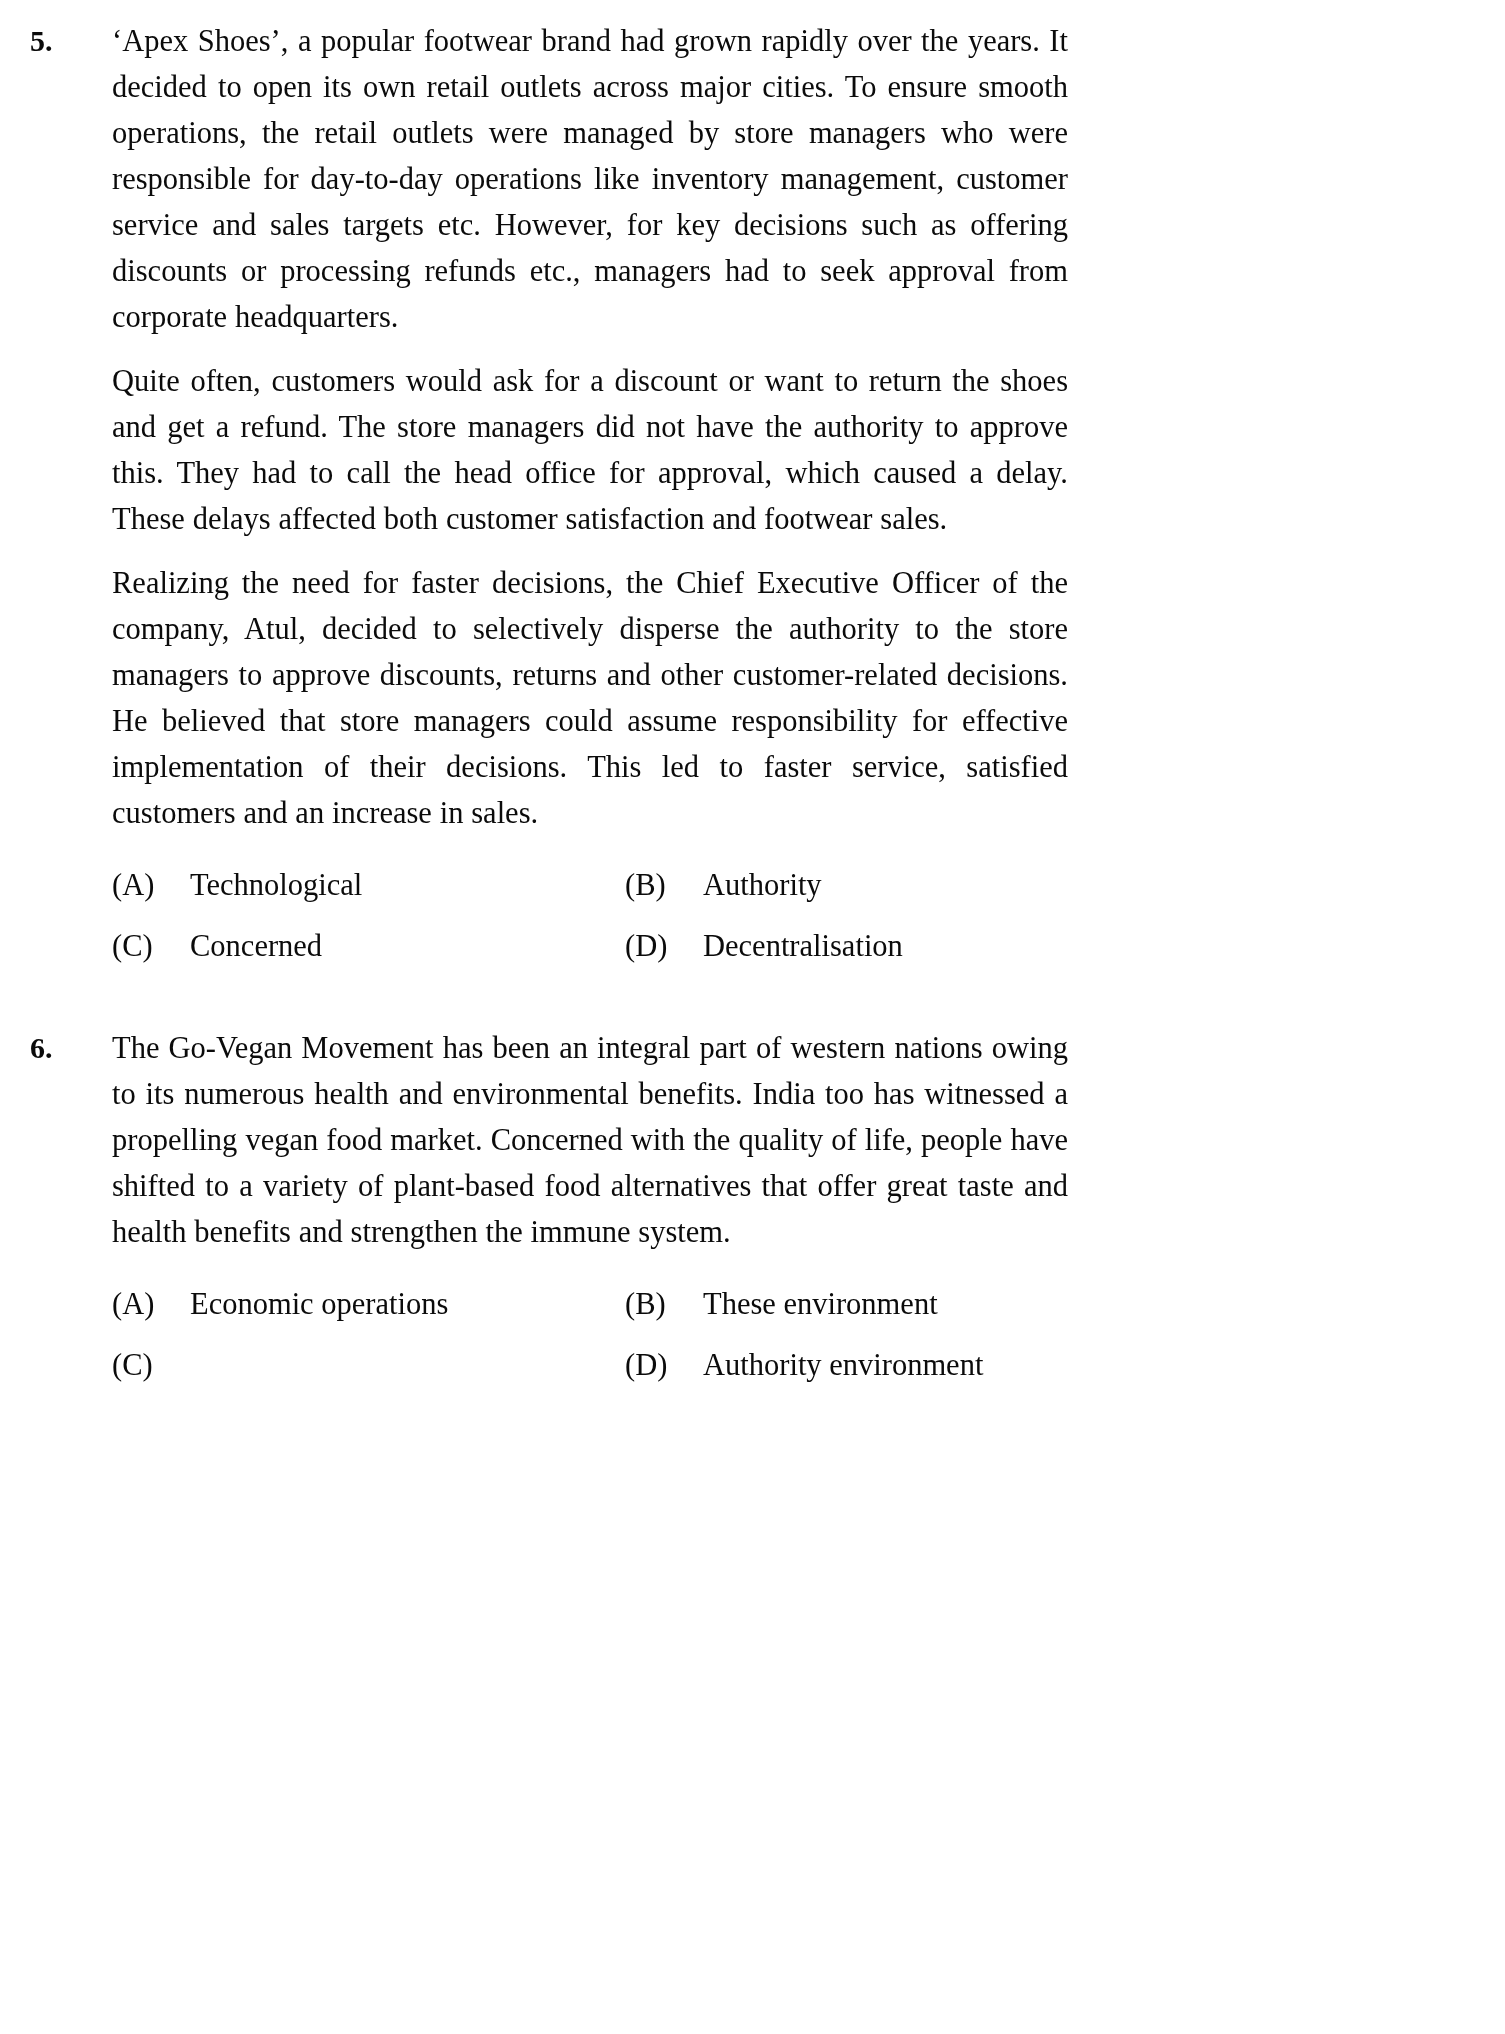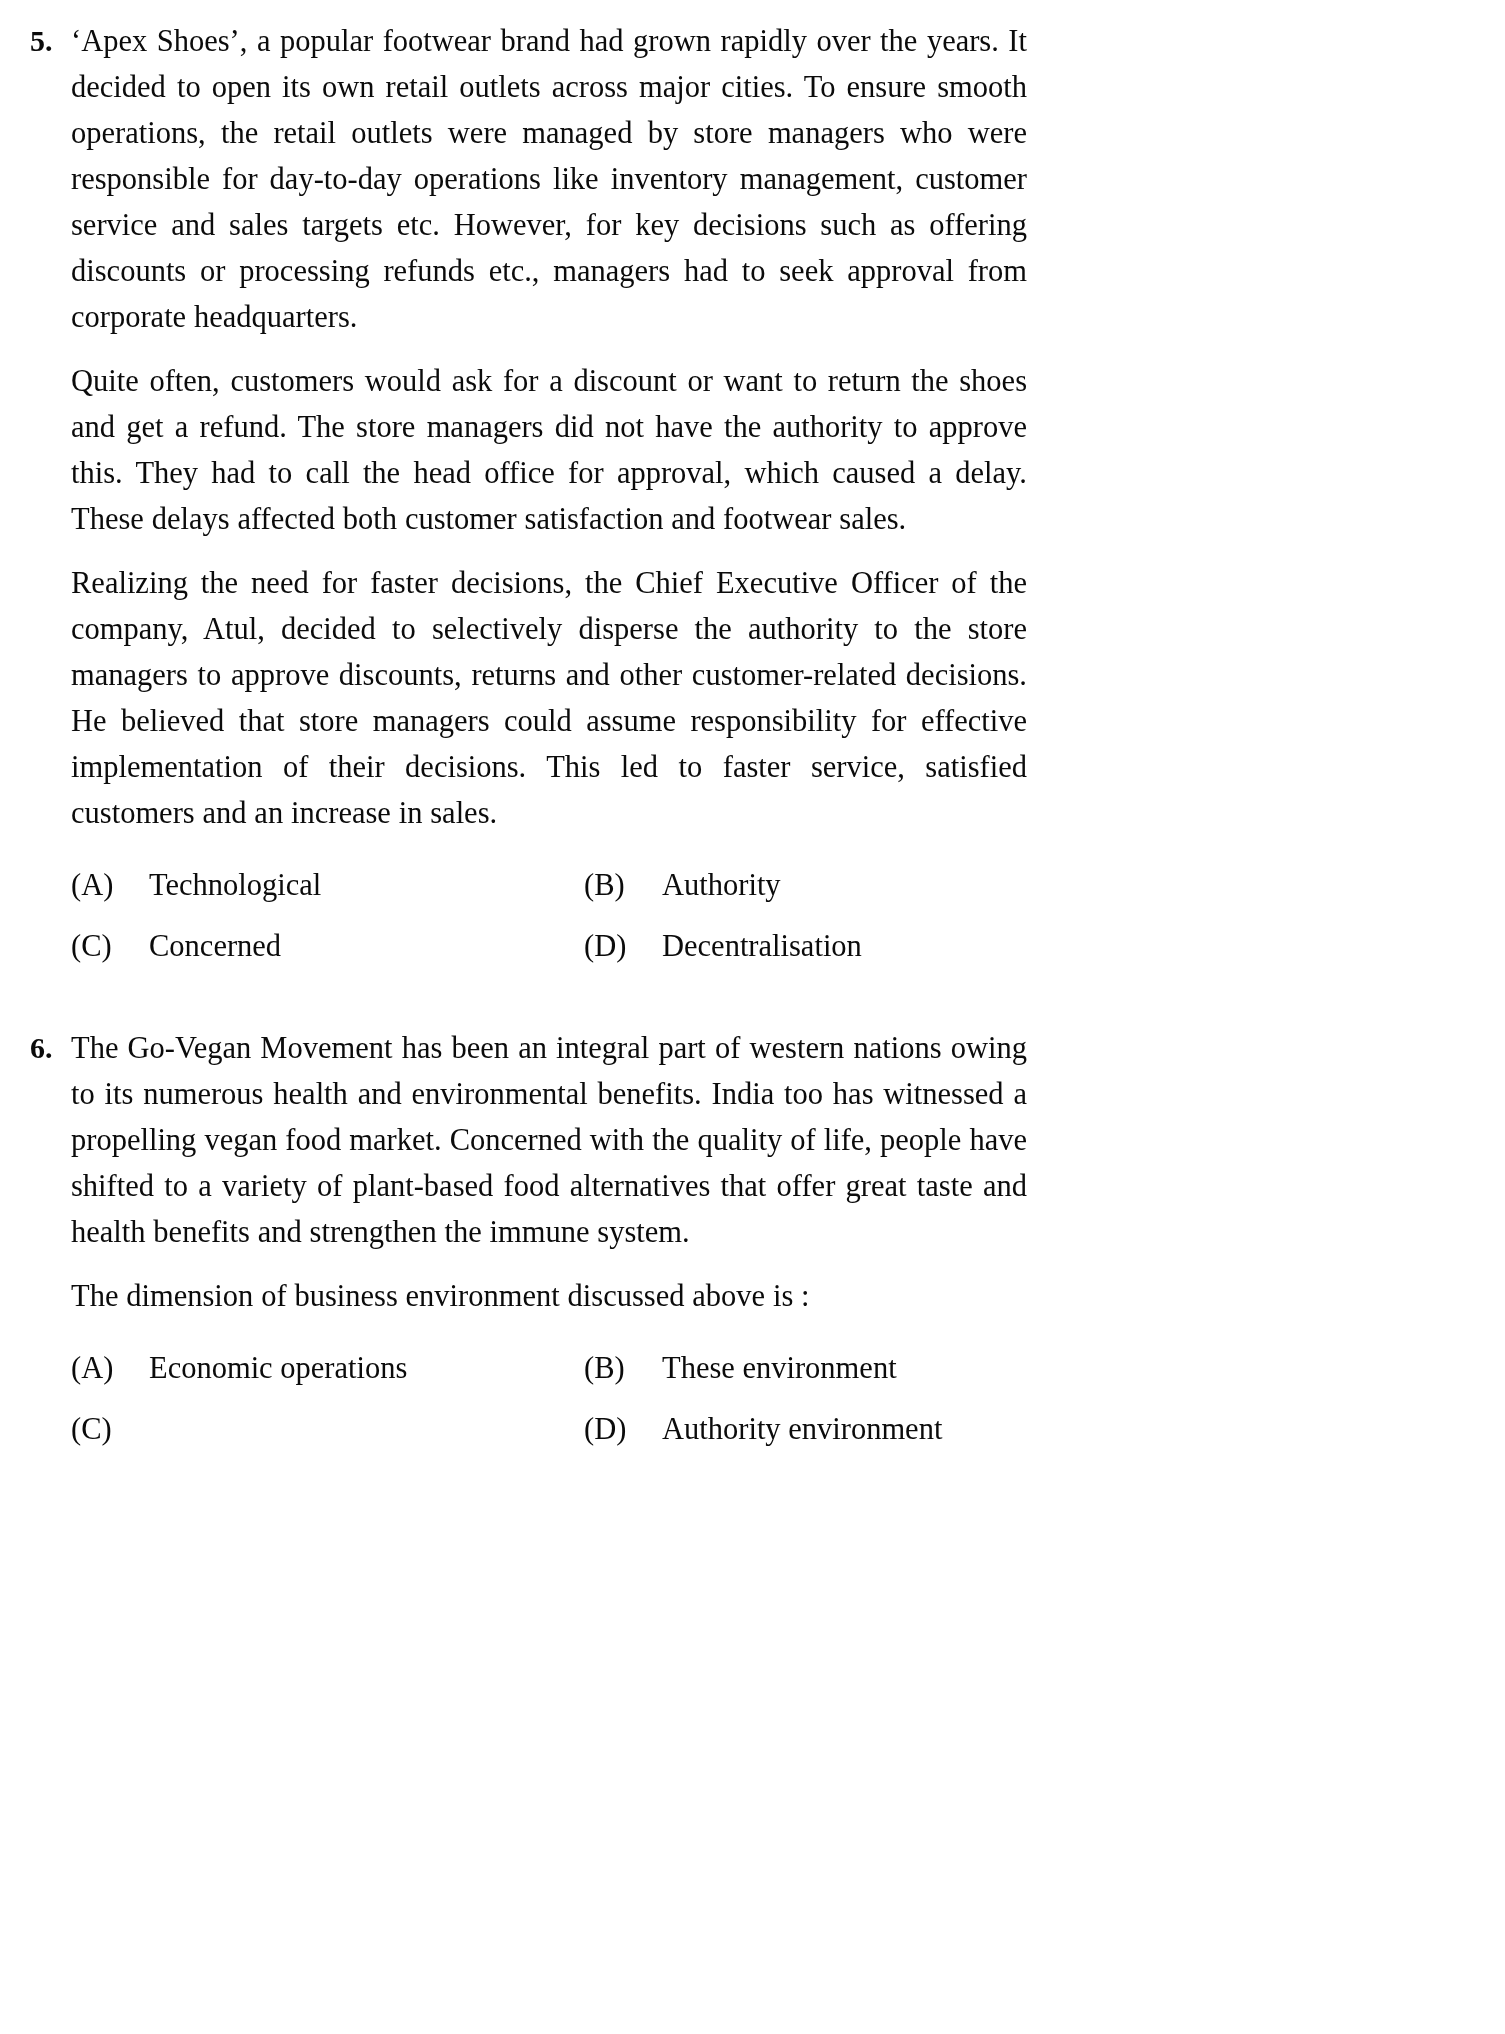--- a/index.html
+++ b/index.html
@@ -31,21 +31,21 @@
     position: absolute;
     left: 30px;
     top: 0;
     width: 60px;
     font-weight: bold;
     font-size: 30px;
     line-height: 46px;
     text-align: left;
   }
   .q-body {
-    margin-left: 71px;
+    margin-left: 112px;
     width: 956px;
   }
   .para {
     text-align: justify;
     text-justify: inter-word;
     font-size: 30.5px;
     line-height: 46px;
     margin: 0 0 18px 0;
     hyphens: none;
     word-spacing: 0.2px;
@@ -129,21 +129,20 @@
         </div>
       </div>
     </div>
 
     <div class="gap-between-questions"></div>
 
     <div class="question-block">
       <div class="q-number">6.</div>
       <div class="q-body">
         <p class="para">The Go-Vegan Movement has been an integral part of western nations owing to its numerous health and environmental benefits. India too has witnessed a propelling vegan food market. Concerned with the quality of life, people have shifted to a variety of plant-based food alternatives that offer great taste and health benefits and strengthen the immune system.</p>
-        <p class="para para-noj">The dimension of business environment discussed above is :</p>
 
         <div class="options">
           <div class="option-row">
             <div class="option-cell col-left">
               <span class="opt-tag">(A)</span>
               <span class="opt-label">Economic operations</span>
             </div>
             <div class="option-cell col-right">
               <span class="opt-tag">(B)</span>
               <span class="opt-label">These environment</span>

